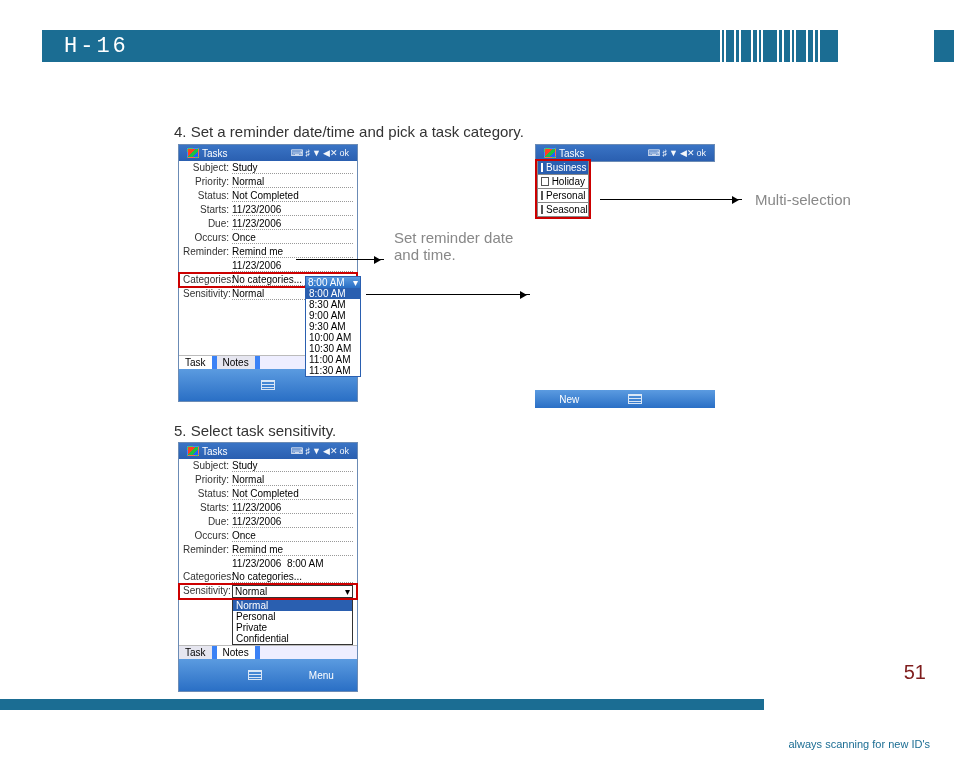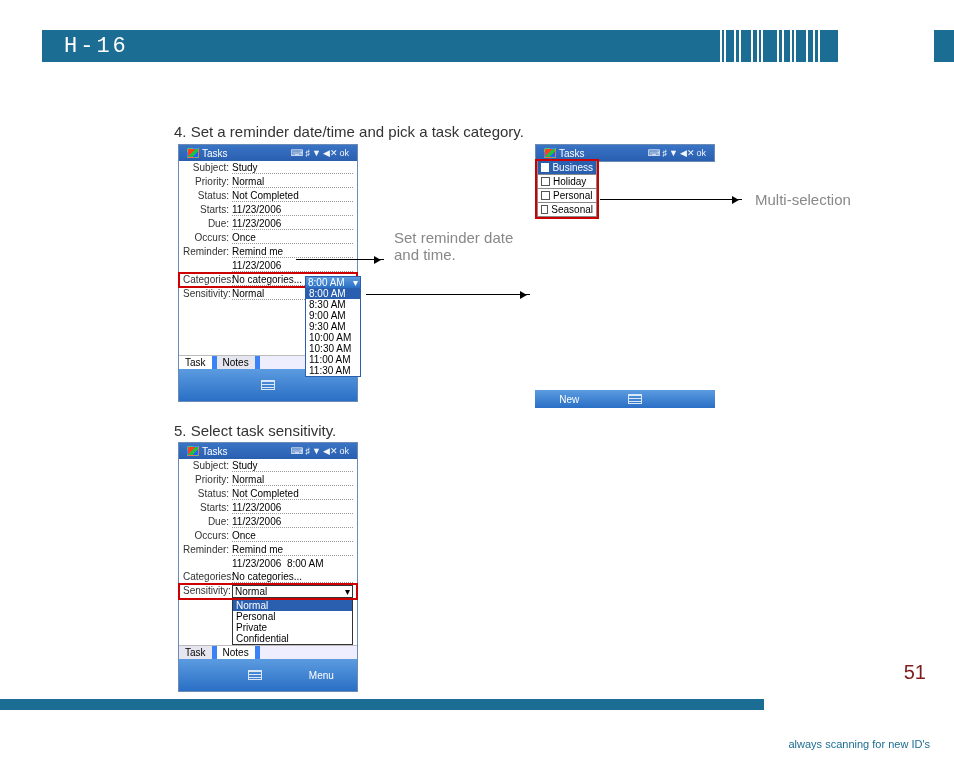--- a/index.html
+++ b/index.html
@@ -329,21 +329,21 @@
     </div>
     <div class="tl-right">
       <span>⌨</span>
       <span>♯</span>
       <span>▼</span>
       <span>◀✕</span>
       <span>ok</span>
     </div>
   </div>
 </div>
-<div class="catlist redbox" style="top:161px;left:537px;width:60px;outline:2px solid #c00;">
+<div class="catlist redbox" style="top:161px;left:537px;width:52px;outline:2px solid #c00;">
   <div class="row sel">
       <div class="chk"></div>
       <span>Business</span>
     </div>
   <div class="row">
       <div class="chk"></div>
       <span>Holiday</span>
     </div>
   <div class="row">
       <div class="chk"></div>

